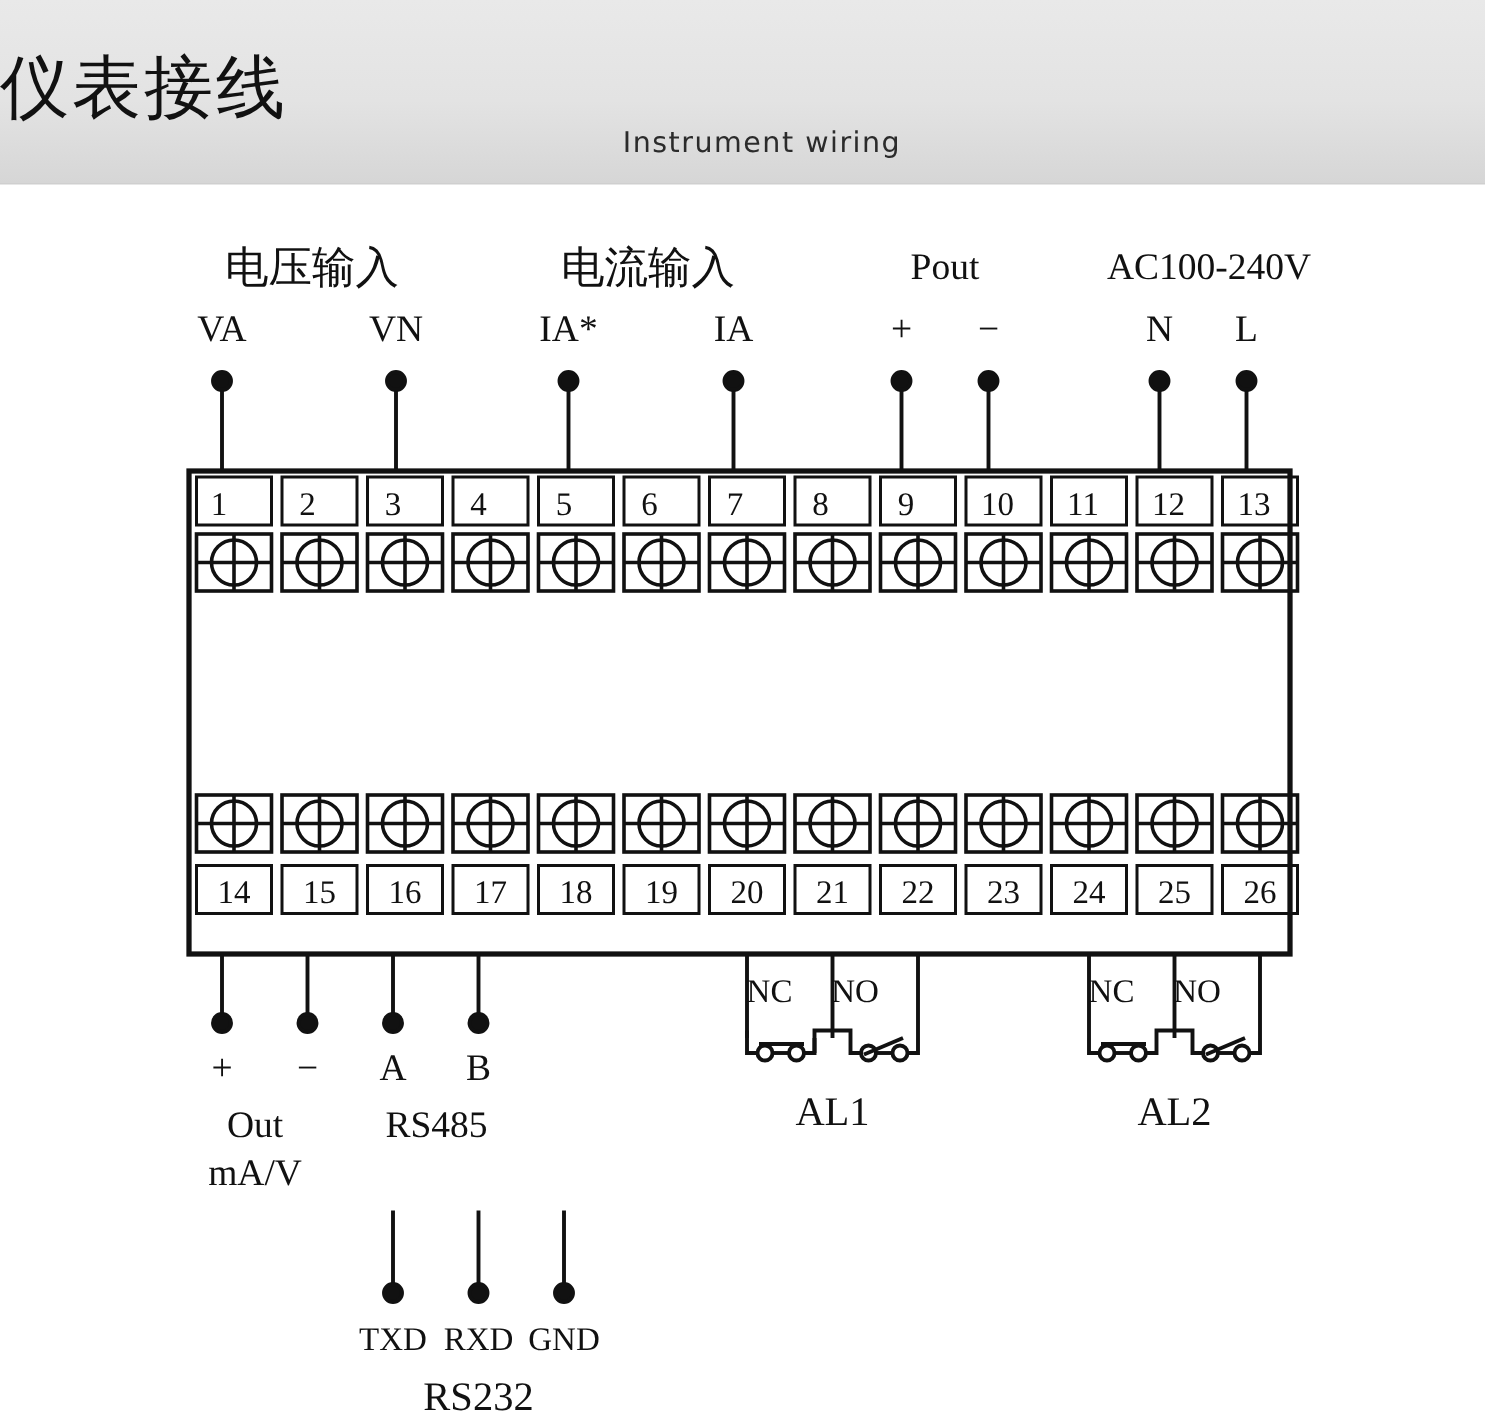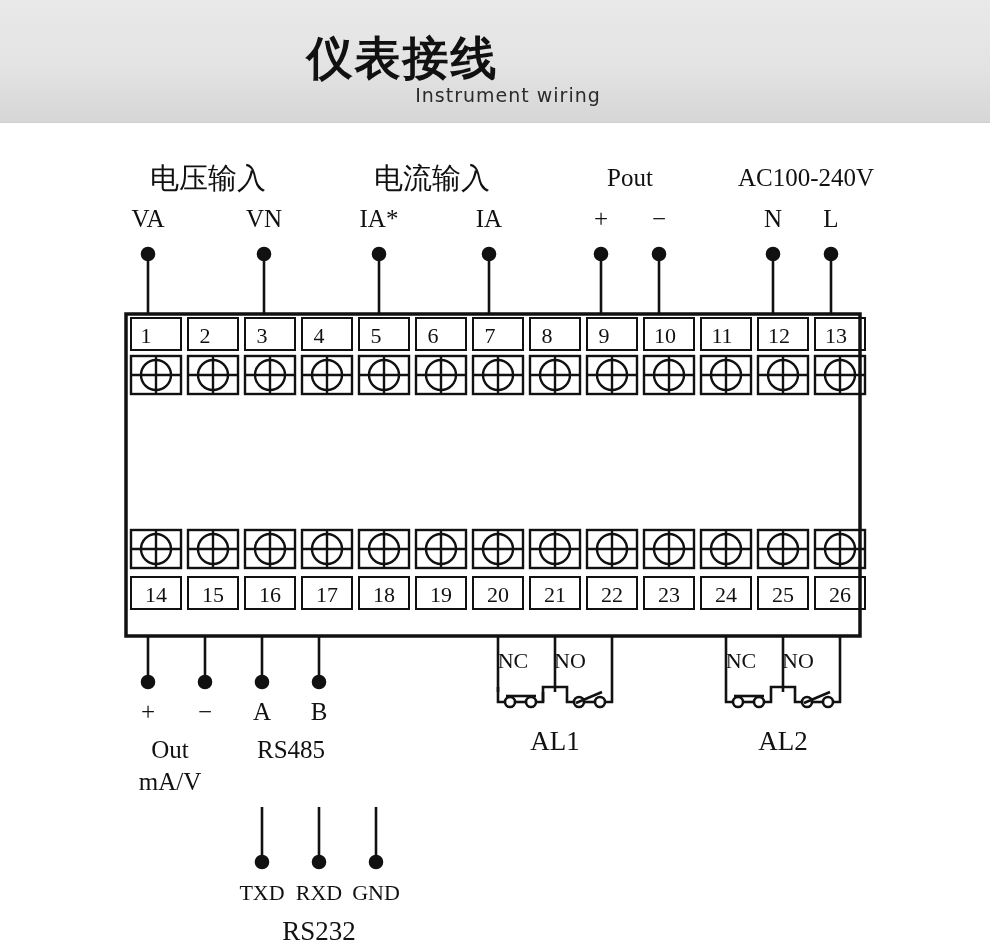--- a/index.html
+++ b/index.html
@@ -11,22 +11,22 @@
     overflow:hidden;
     position:relative;
   }
   
   .banner{
     position:absolute;left:0;top:0;width:990px;height:122px;
     background:linear-gradient(to bottom,#e9e9e9 0%,#e3e3e3 55%,#d6d6d6 100%);
     border-bottom:1px solid #cfcfcf;
   }
   .banner-title{
-    position:absolute;left:0;top:28px;width:805px;text-align:center;
-    font-size:46px;font-weight:bold;letter-spacing:2px;color:#111;
+    position:absolute;left:0;top:28px;width:805px;text-align:left;
+    font-size:46px;font-weight:normal;letter-spacing:2px;color:#111;
     font-family:"DejaVu Sans", sans-serif;
   }
   .banner-sub{
     position:absolute;left:0;top:84px;width:990px;text-align:center;
     font-size:19px;color:#2b2b2b;letter-spacing:1px;
     font-family:"DejaVu Sans", sans-serif;
     padding-left:13px;
   }
   
   .canvas{position:absolute;left:0;top:122px;width:990px;height:830px;text-align:right;}

